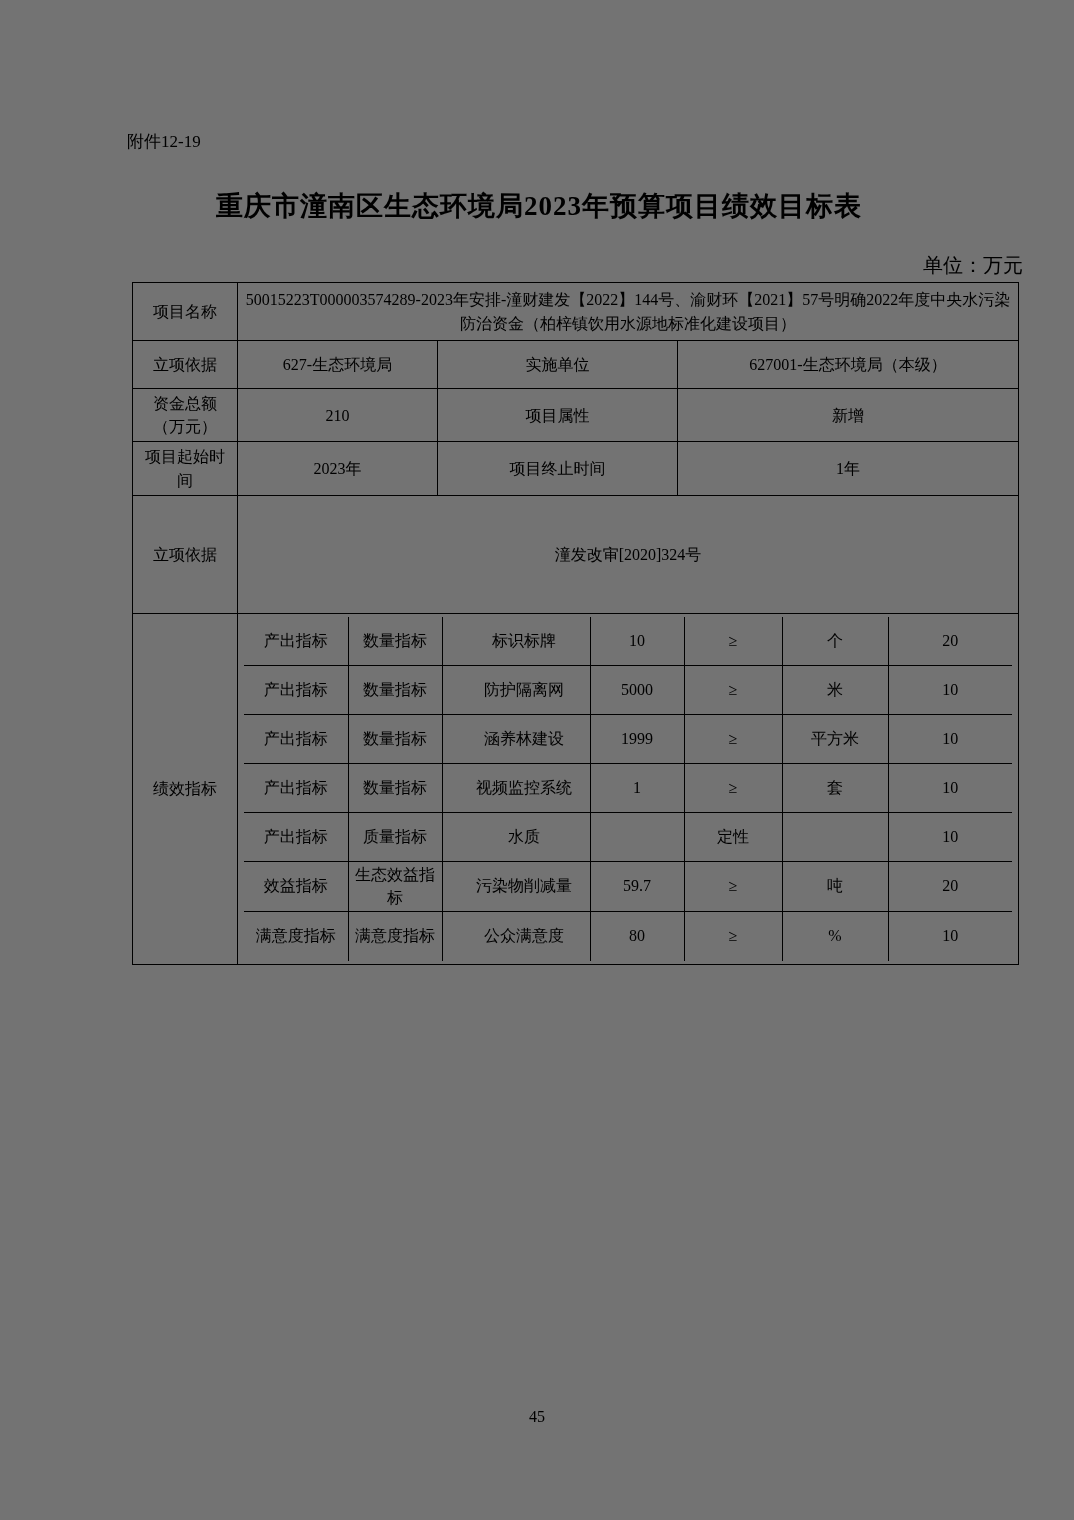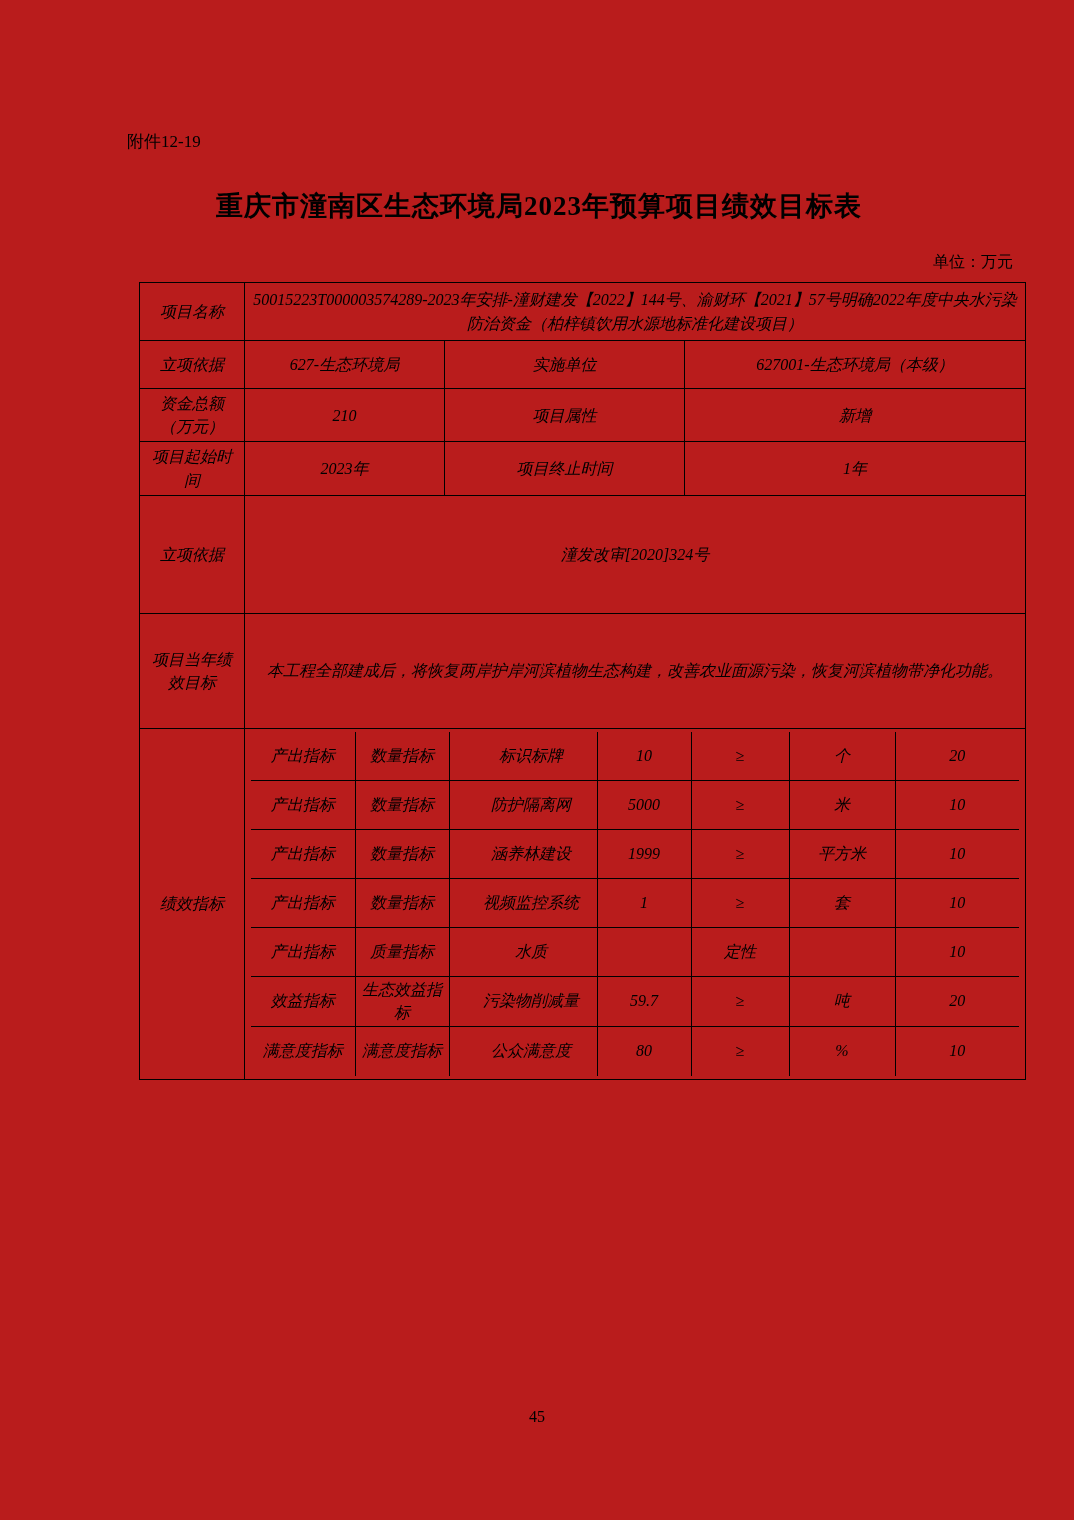--- a/index.html
+++ b/index.html
@@ -2,21 +2,21 @@
 <html><head>
 <meta charset="utf-8">
 <style>
   * { box-sizing: border-box; }
   html, body { margin: 0; padding: 0; background: #ffffff; }
   .page {
     position: relative;
     width: 1074px;
     height: 1520px;
     margin: 0 auto;
-    background: #b91c1c;
+    background: #737373;
     color: #000000;
     font-family: "Liberation Serif", "DejaVu Serif", serif;
   }
   .attachment {
     position: absolute;
     left: 127px;
     top: 130px;
     font-size: 17px;
   }
   .doc-title {
@@ -24,33 +24,32 @@
     left: 4px;
     right: 0;
     top: 188px;
     text-align: center;
     font-size: 27px;
     font-weight: bold;
     letter-spacing: 1px;
   }
   .unit-note {
     position: absolute;
-    right: 61px;
+    right: 51px;
     top: 252px;
-    font-size: 16px;
+    font-size: 20px;
   }
   table.main {
     position: absolute;
-    left: 139px;
+    left: 132px;
     top: 282px;
     width: 886px;
     border-collapse: collapse;
     font-size: 16px;
     table-layout: fixed;
-    font-style: italic;
   }
   table.main > tbody > tr > td {
     border: 1px solid #000;
     padding: 3px 6px;
     vertical-align: middle;
     line-height: 1.45;
   }
   td.label { text-align: center; padding: 3px 8px; }
   td.center { text-align: center; }
   td.left { text-align: center; }
@@ -121,24 +120,20 @@
       </tr>
       <tr style="height:47px;">
         <td class="label">项目起始时间</td>
         <td class="center">2023年</td>
         <td class="center">项目终止时间</td>
         <td class="center">1年</td>
       </tr>
       <tr style="height:118px;">
         <td class="label">立项依据</td>
         <td class="left" colspan="3">潼发改审[2020]324号</td>
-      </tr>
-      <tr style="height:115px;">
-        <td class="label">项目当年绩效目标</td>
-        <td class="left" colspan="3">本工程全部建成后，将恢复两岸护岸河滨植物生态构建，改善农业面源污染，恢复河滨植物带净化功能。</td>
       </tr>
       <tr>
         <td class="label">绩效指标</td>
         <td class="nested-wrap" colspan="3">
           <table class="nested">
             <colgroup>
               <col style="width:104px">
               <col style="width:94px">
               <col style="width:148px">
               <col style="width:94px">

